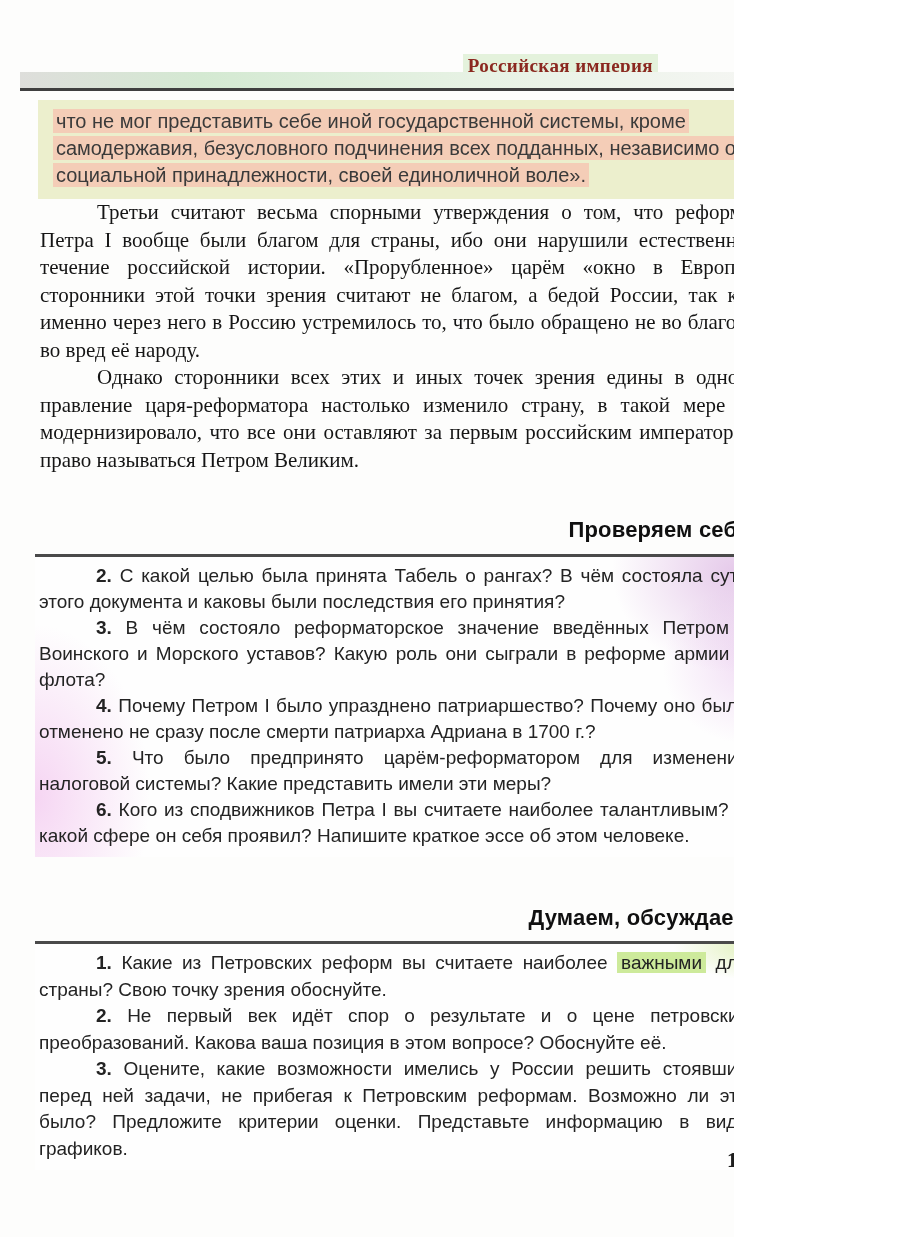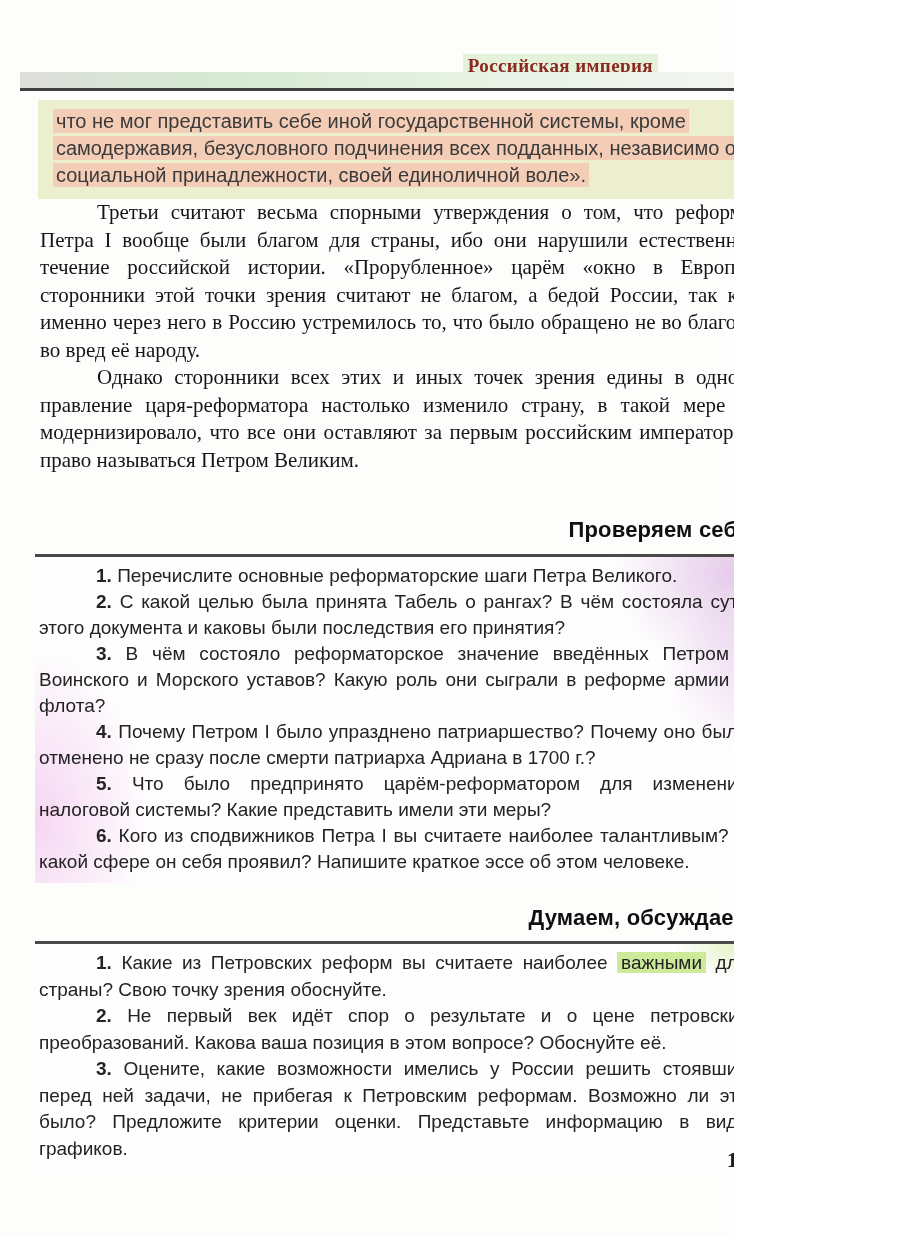--- a/index.html
+++ b/index.html
@@ -143,21 +143,20 @@
   </div>
 
   <div class="sec-title check">Проверяем себя</div>
   <div class="icon icon-check">
     <span class="head"></span>
     <span class="mark"></span>
     <span class="dot"></span>
   </div>
 
   <div class="qblock qblock1">
-    <p><span class="num">1.</span> <span>Перечислите основные реформаторские шаги Петра Великого.</span></p>
     <p><span class="num">2.</span> <span>С какой целью была принята Табель о рангах? В чём состояла суть этого документа и каковы были последствия его принятия?</span></p>
     <p><span class="num">3.</span> <span>В чём состояло реформаторское значение введённых Петром I Воинского и Морского уставов? Какую роль они сыграли в реформе армии и флота?</span></p>
     <p><span class="num">4.</span> <span>Почему Петром I было упразднено патриаршество? Почему оно было отменено не сразу после смерти патриарха Адриана в 1700 г.?</span></p>
     <p><span class="num">5.</span> <span>Что было предпринято царём-реформатором для изменения налоговой системы? Какие представить имели эти меры?</span></p>
     <p><span class="num">6.</span> <span>Кого из сподвижников Петра I вы считаете наиболее талантливым? В какой сфере он себя проявил? Напишите краткое эссе об этом человеке.</span></p>
   </div>
 
   <div class="sec-title discuss">Думаем, обсуждаем</div>
   <div class="icon icon-discuss">
     <span class="head"></span>

